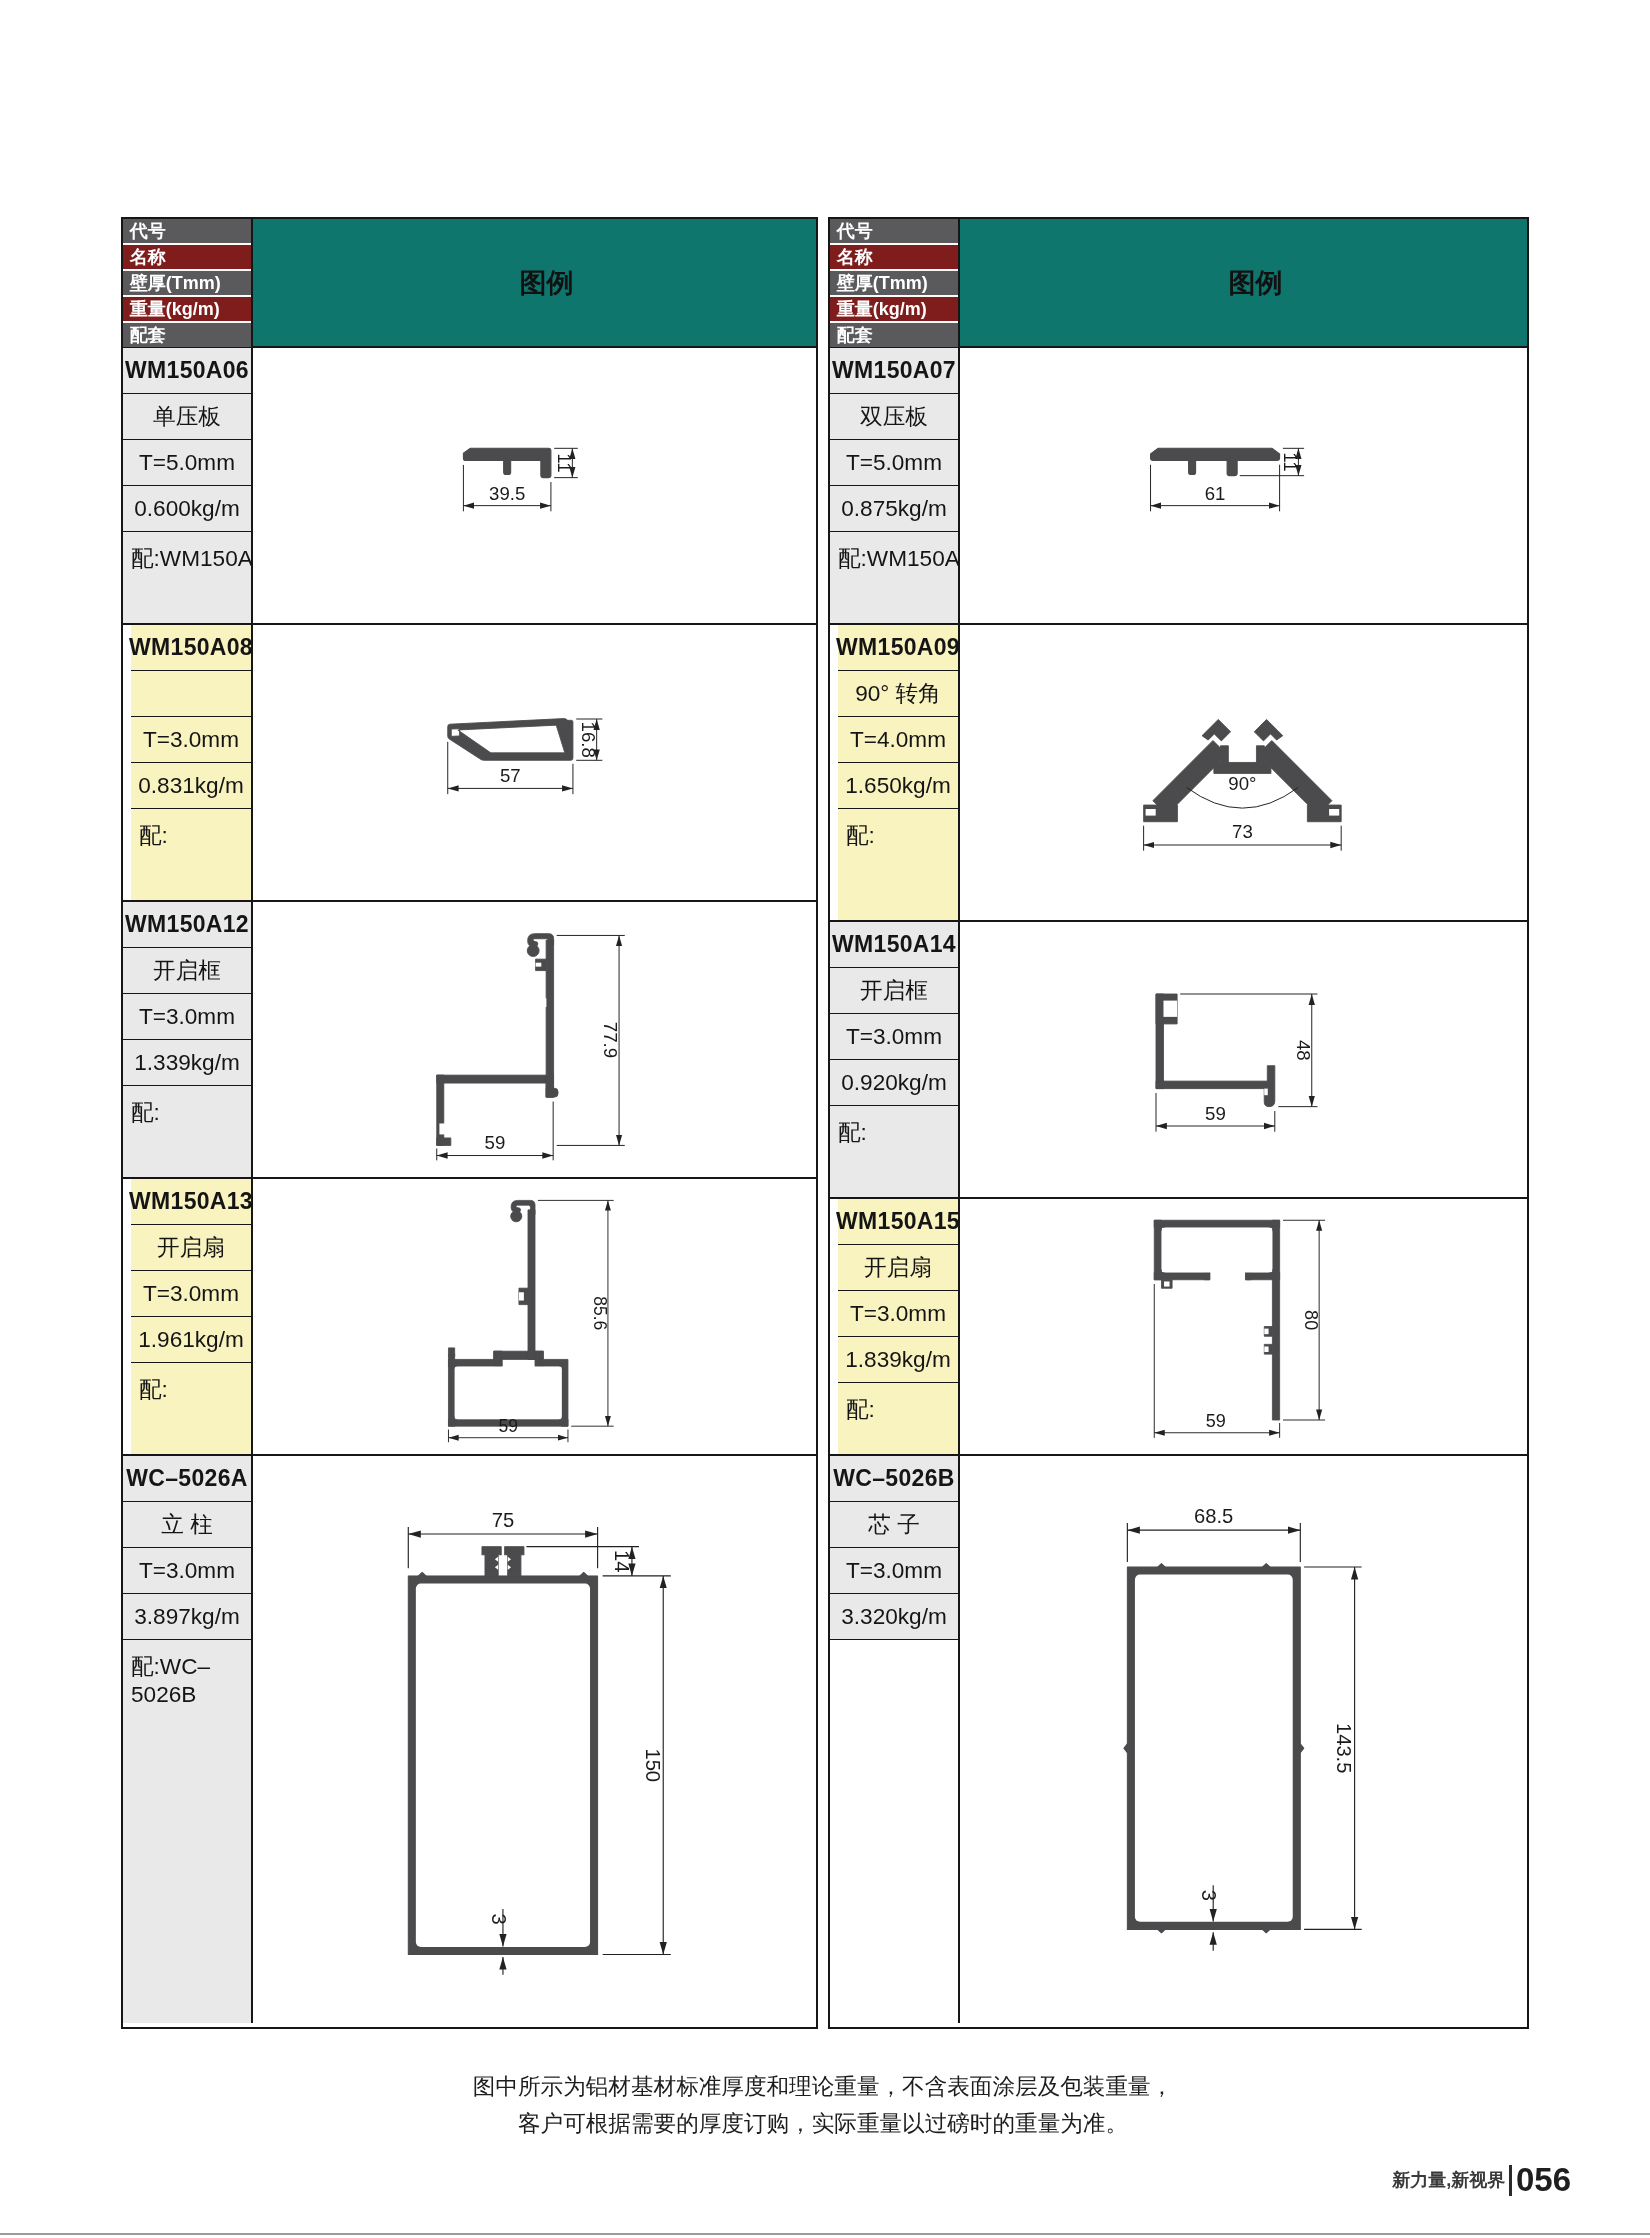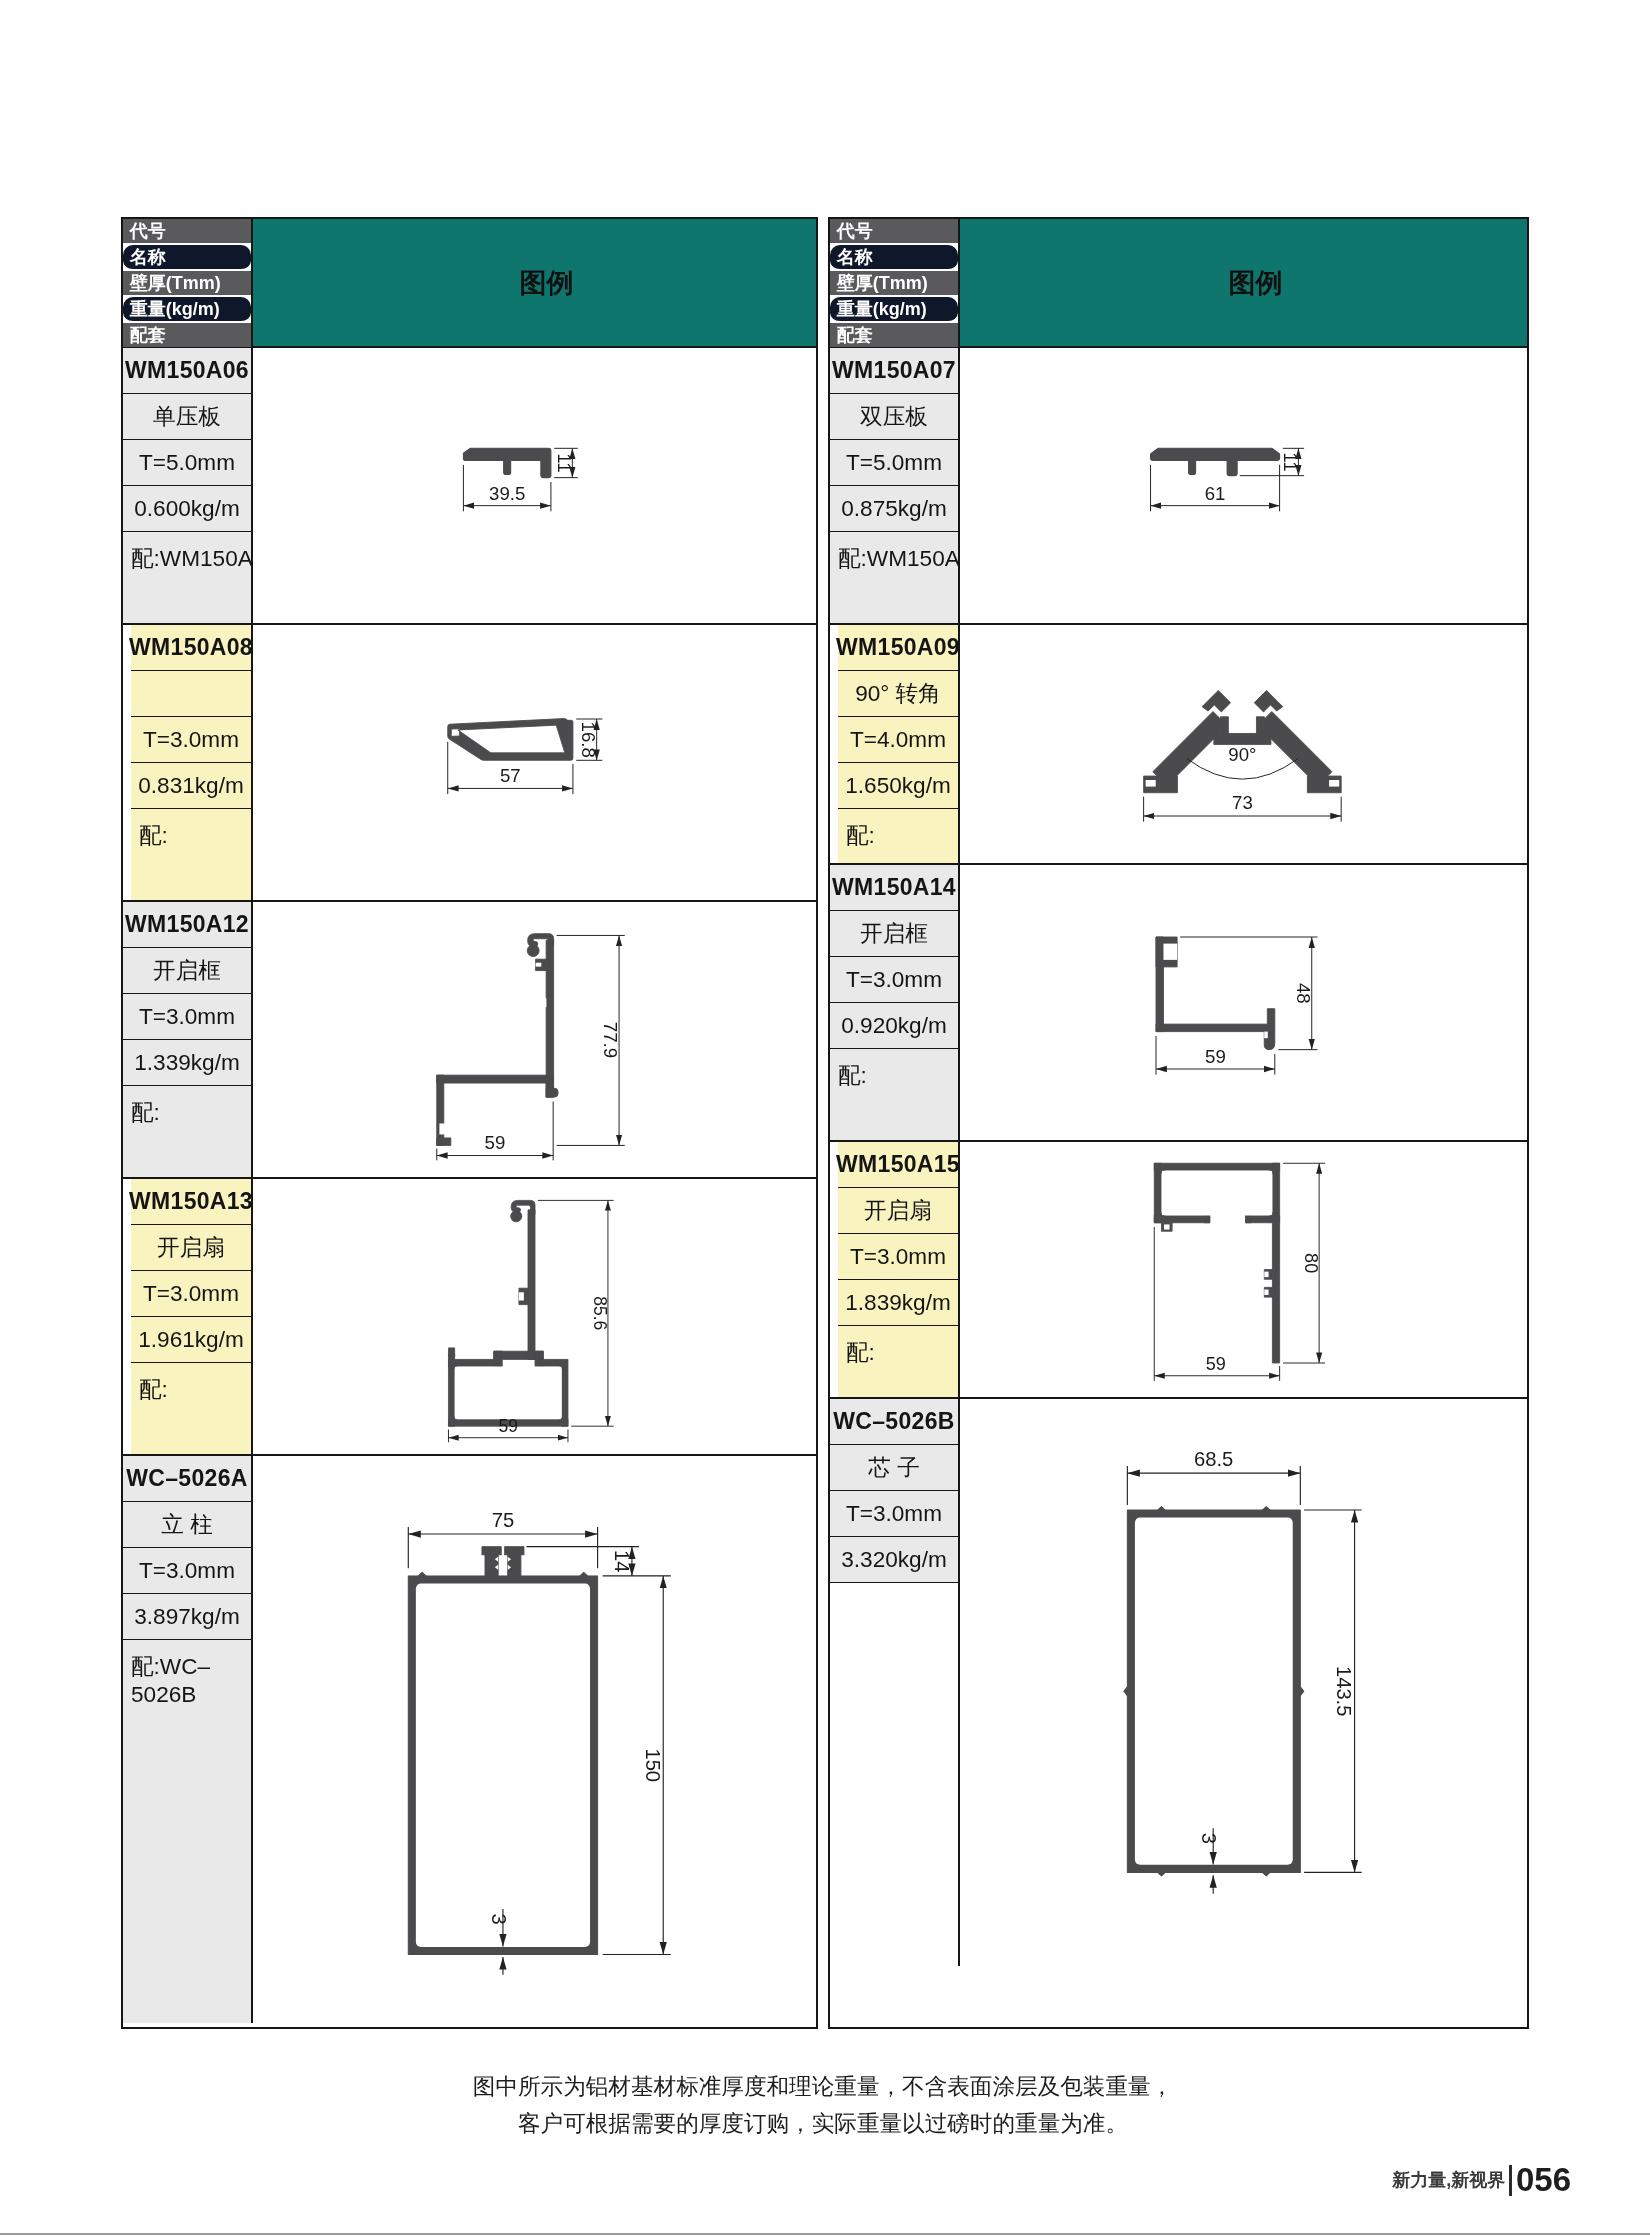--- a/index.html
+++ b/index.html
@@ -9,21 +9,21 @@
   #tbl-left{left:121px;width:693px;height:1808px;}
   #tbl-right{left:828px;width:697px;height:1808px;}
   .blk{display:flex;border-bottom:2px solid #161616;box-sizing:border-box;flex:0 0 auto;}
   .blk.last{border-bottom:none;}
   .labels{width:130px;flex:0 0 130px;border-right:2px solid #161616;box-sizing:border-box;display:flex;flex-direction:column;}
   .dwg-cell{flex:1 1 auto;background:#ffffff;display:flex;align-items:center;justify-content:center;overflow:hidden;}
   
   .hrow{flex:1 1 auto;display:flex;align-items:center;padding-left:6.7px;color:#ffffff;font-weight:bold;
         font-size:18px;border-bottom:2px solid #fbfbfb;box-sizing:border-box;}
   .hrow.dark{background:#5a5a5c;}
-  .hrow.lite{background:#0f172a;border-radius:10px;}
+  .hrow.lite{background:#7f1d1d;}
   .hrow.lastrow{border-bottom:none;}
   .legend-cell{flex:1;display:flex;align-items:center;justify-content:center;
         font-size:27px;font-weight:bold;color:#111;}
   
   .cell{height:46px;flex:0 0 46px;border-bottom:1.3px solid #161616;box-sizing:border-box;
         display:flex;align-items:center;justify-content:center;font-size:22.6px;color:#151515;}
   .cell.code{font-weight:bold;font-size:23px;letter-spacing:0.3px;}
   .cell.match{flex:1 1 auto;height:auto;border-bottom:none;justify-content:flex-start;
         align-items:flex-start;padding:10.6px 0 0 8px;}
   .blk.gray .labels .cell{background:#e9e9ea;}
@@ -278,21 +278,21 @@
             <path d="M10 14.5 V35.8 M69 14.5 V35.8 M50.8 19.5 H80.2 M70.5 7 H80.2"></path>
             <path d="M10 33.2 H69" marker-start="url(#a2)" marker-end="url(#a2)"></path>
             <path d="M77.6 7 V19.5" marker-start="url(#a2)" marker-end="url(#a2)"></path>
           </g>
           <text x="39.5" y="30.4" font-size="8.5" text-anchor="middle" fill="#1b1b1b">61</text>
           <text transform="translate(70.9 13.2) rotate(90)" font-size="8.5" text-anchor="middle" fill="#1b1b1b">11</text>
         </svg>
       </div>
     </div>
 
-    <div class="blk yellow" style="height:240px">
+    <div class="blk yellow" style="height:297px">
       <div class="labels">
         <div class="cell code">WM150A09</div>
         <div class="cell">90° 转角</div>
         <div class="cell">T=4.0mm</div>
         <div class="cell">1.650kg/m</div>
         <div class="cell match">配:</div>
       </div>
       <div class="dwg-cell">
         <svg width="253" height="180" viewBox="0 0 115 82">
           <defs>

